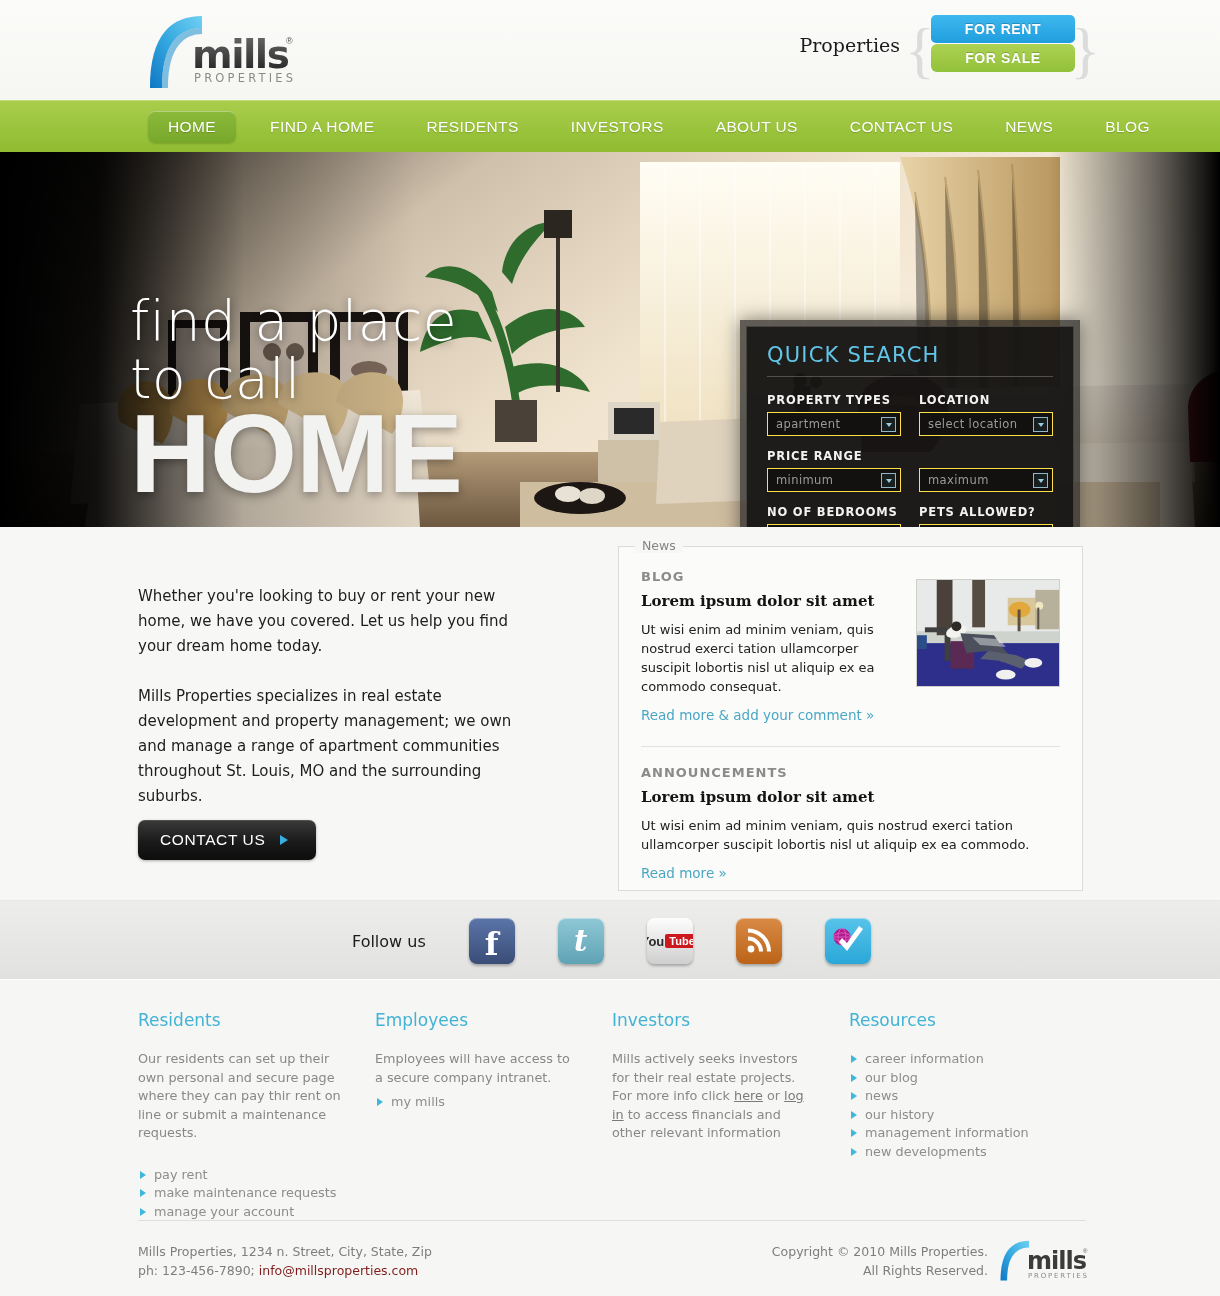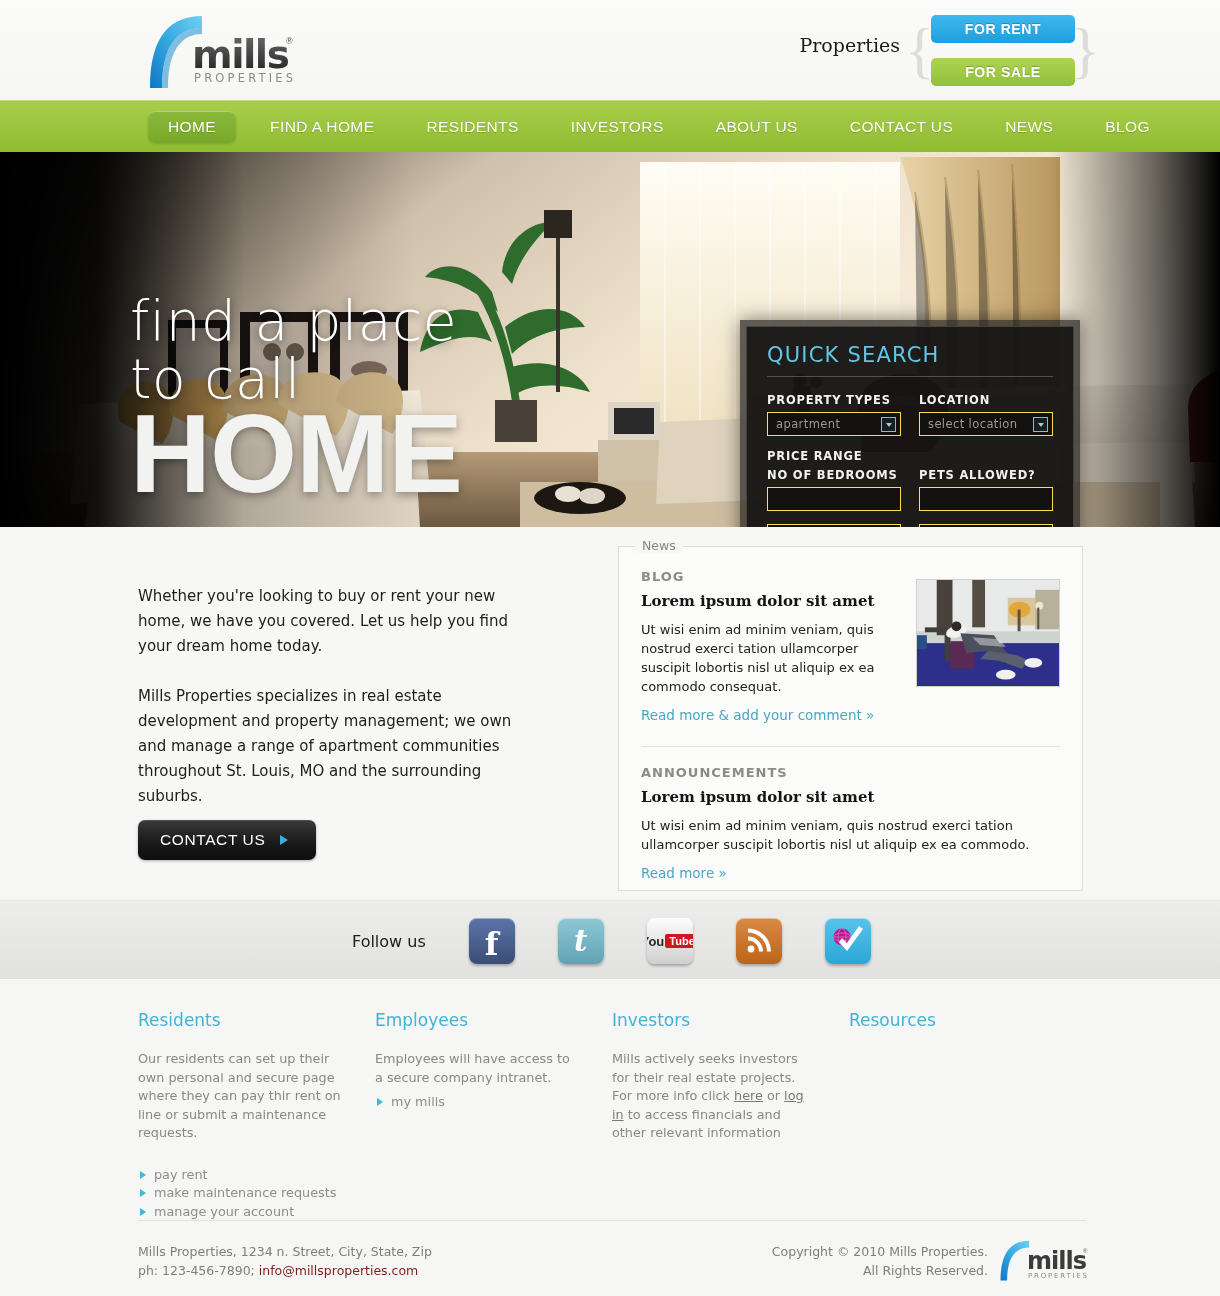--- a/index.html
+++ b/index.html
@@ -42,21 +42,21 @@
            font-family: "Liberation Serif", serif; line-height: 72px; }
   .brace.left { left: 0; }
   .brace.right { right: 0; }
   .pbtn {
     position: absolute; left: 26px; width: 144px; height: 28px; border: 0;
     border-radius: 5px; color: #fff; font-size: 14px; font-weight: bold;
     letter-spacing: .6px; cursor: pointer; font-family: "Liberation Sans", sans-serif;
     text-shadow: 0 -1px 0 rgba(0,0,0,.2);
   }
   .pbtn.rent { top: 5px; background: linear-gradient(#3fb8ee, #1f9ede); }
-  .pbtn.sale { top: 48px; background: linear-gradient(#aed254, #91c13a); }
+  .pbtn.sale { top: 34px; background: linear-gradient(#aed254, #91c13a); border-radius: 6px; }
 
   
   .nav {
     position: absolute; left: 0; top: 100px; width: 1220px; height: 52px;
     background: linear-gradient(#a9cd4b, #8fbc31);
     border-top: 1px solid #c3dc7d;
   }
   .nav-inner { position: absolute; left: 148px; top: 0; height: 52px; display: flex; align-items: center; }
   .nav-item {
     color: #fff; font-size: 15.5px; letter-spacing: .4px; cursor: pointer;
@@ -437,50 +437,50 @@
               <span class="qs-arrow">
                   <i></i>
                 </span>
             </div>
           </div>
         </div>
 
         <div class="qs-label">PRICE RANGE</div>
         <div class="qs-row">
           <div class="qs-field">
-            <div class="qs-label">NO OF BEDROOMS</div>
-            <div class="qs-select">
-              
-              
-            </div>
-          </div>
-          <div class="qs-field">
-            <div class="qs-label">PETS ALLOWED?</div>
-            <div class="qs-select">
-              
-              
-            </div>
-          </div>
-        </div>
-
-        <div class="qs-row">
-          <div class="qs-field">
             <div class="qs-select">
               <span>minimum</span>
               <span class="qs-arrow">
                   <i></i>
                 </span>
             </div>
           </div>
           <div class="qs-field">
             <div class="qs-select">
               <span>maximum</span>
               <span class="qs-arrow">
                   <i></i>
                 </span>
+            </div>
+          </div>
+        </div>
+
+        <div class="qs-row">
+          <div class="qs-field">
+            <div class="qs-label">NO OF BEDROOMS</div>
+            <div class="qs-select">
+              
+              
+            </div>
+          </div>
+          <div class="qs-field">
+            <div class="qs-label">PETS ALLOWED?</div>
+            <div class="qs-select">
+              
+              
             </div>
           </div>
         </div>
 
       </div>
     </div>
   </div>
 
   <div class="main">
     <div class="intro">
@@ -598,20 +598,28 @@
         </ul>
       </div>
 
       <div class="fcol">
         <h3>Investors</h3>
         <p><span>Mills actively seeks investors for their real estate projects. For more info click </span><a>here</a><span> or </span><a>log in</a><span> to access financials and other relevant information</span></p>
       </div>
 
       <div class="fcol">
         <h3>Resources</h3>
+        <ul class="flist">
+          <li>career information</li>
+          <li>our blog</li>
+          <li>news</li>
+          <li>our history</li>
+          <li>management information</li>
+          <li>new developments</li>
+        </ul>
       </div>
     </div>
 
     <div class="frule"></div>
 
     <div class="faddr">
       <div>Mills Properties, 1234 n. Street, City, State, Zip</div>
       <div><span>ph: 123-456-7890; </span><a>info@millsproperties.com</a></div>
     </div>
 

